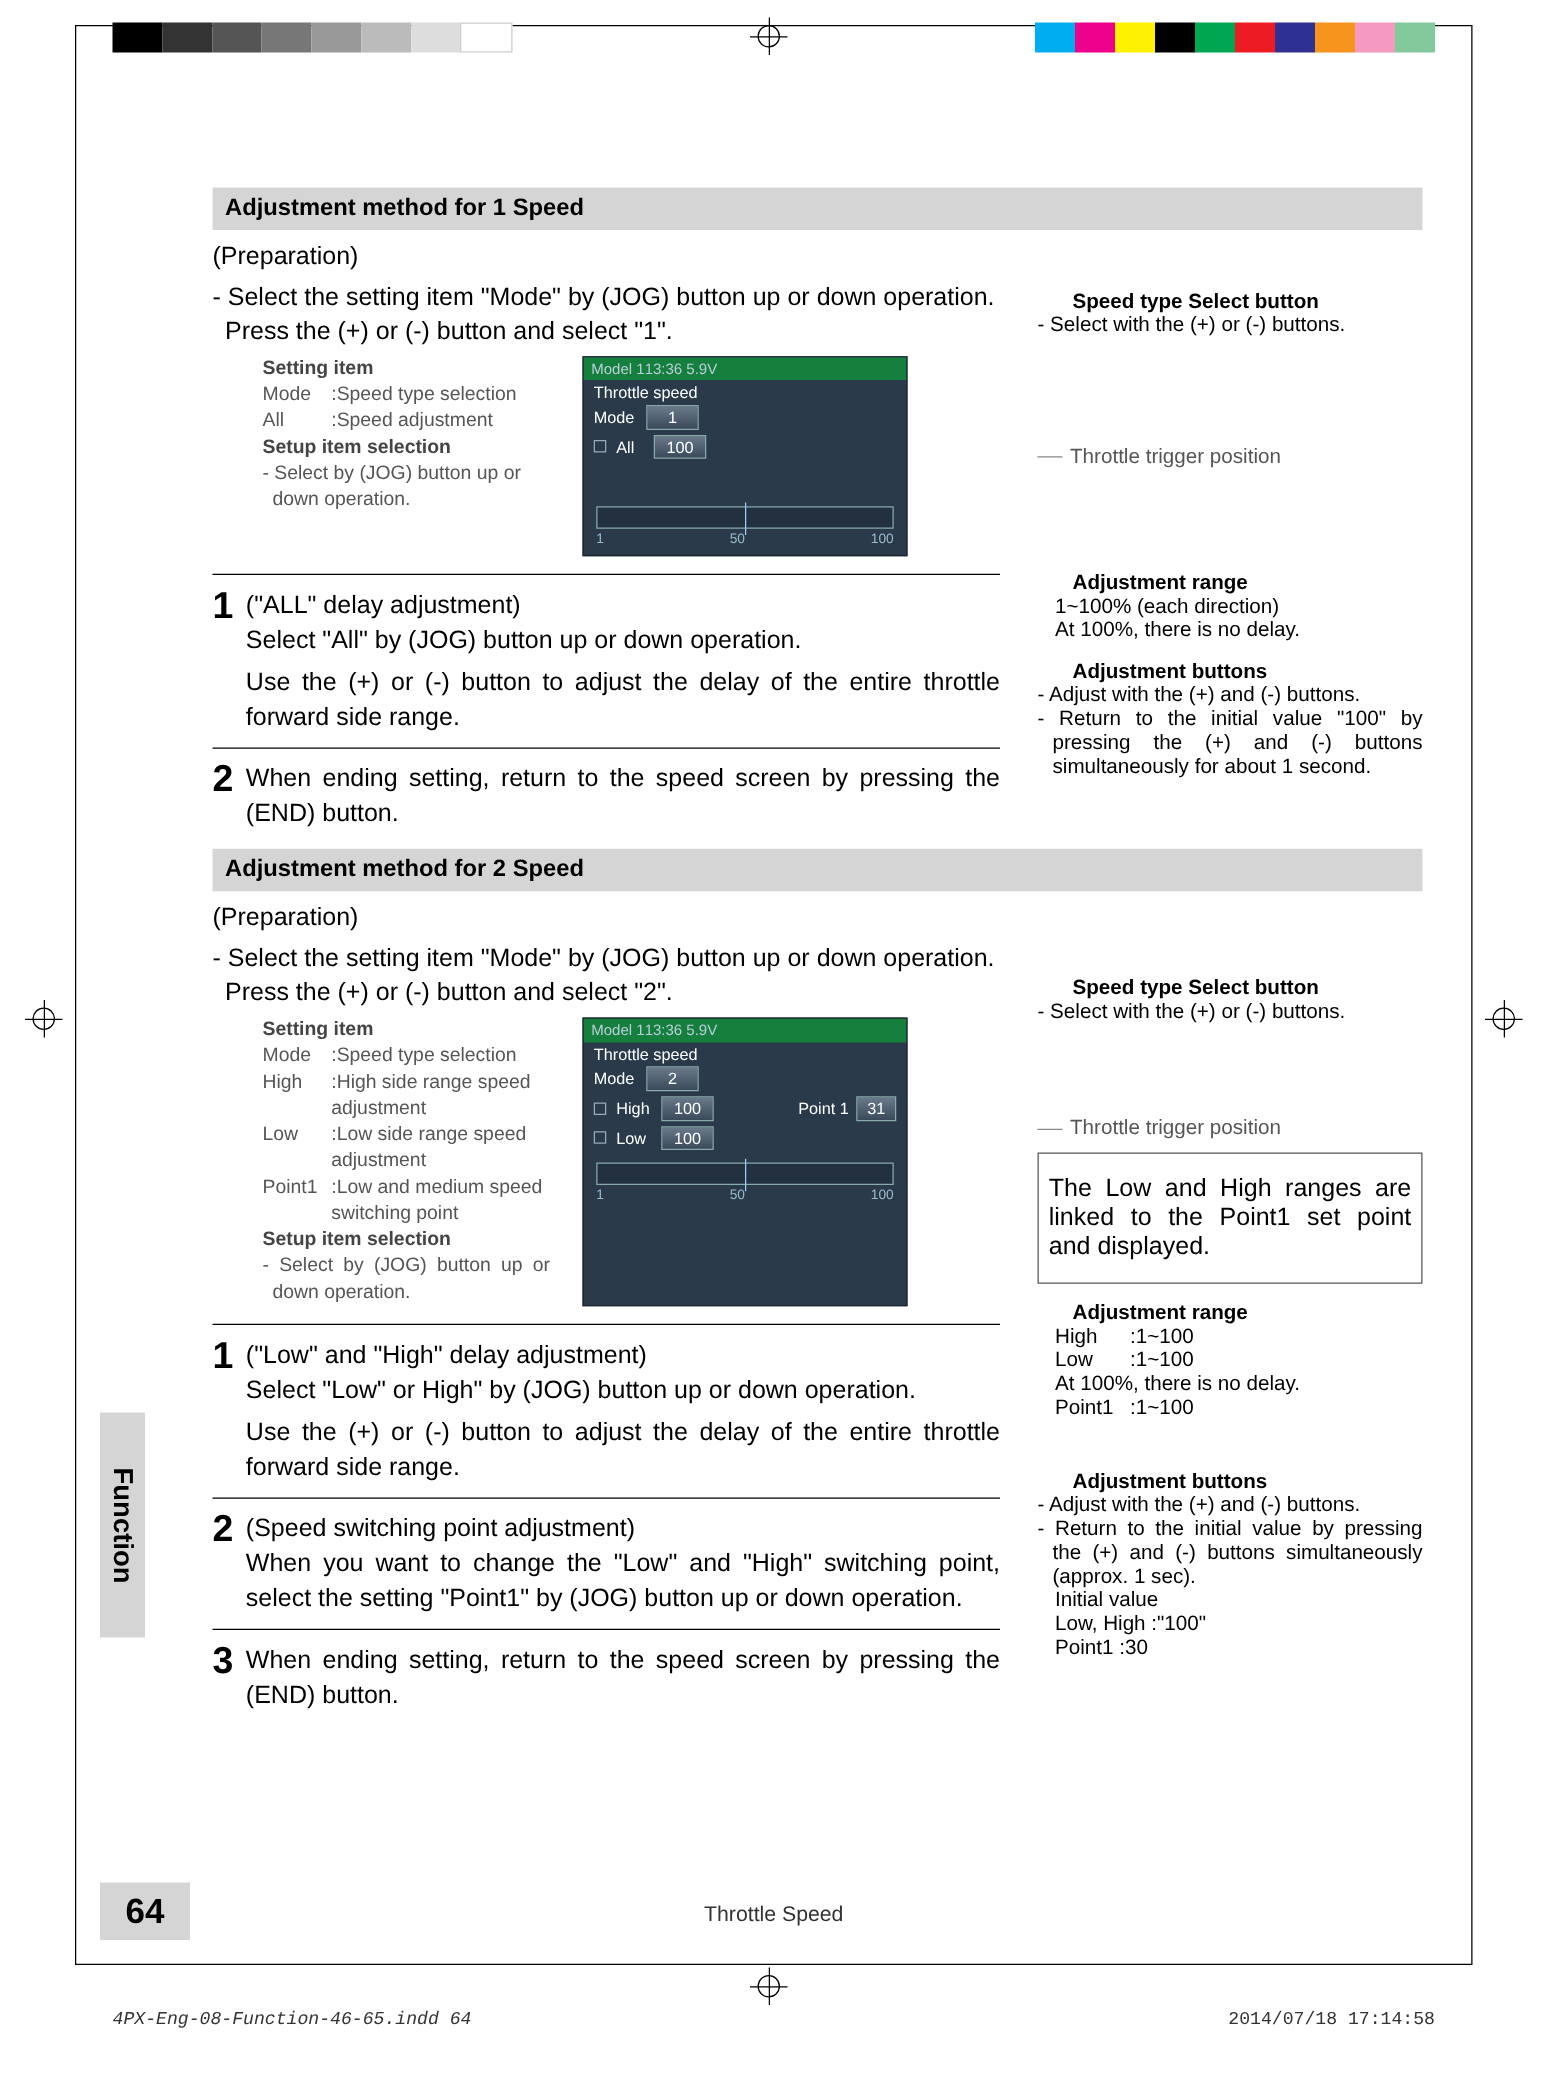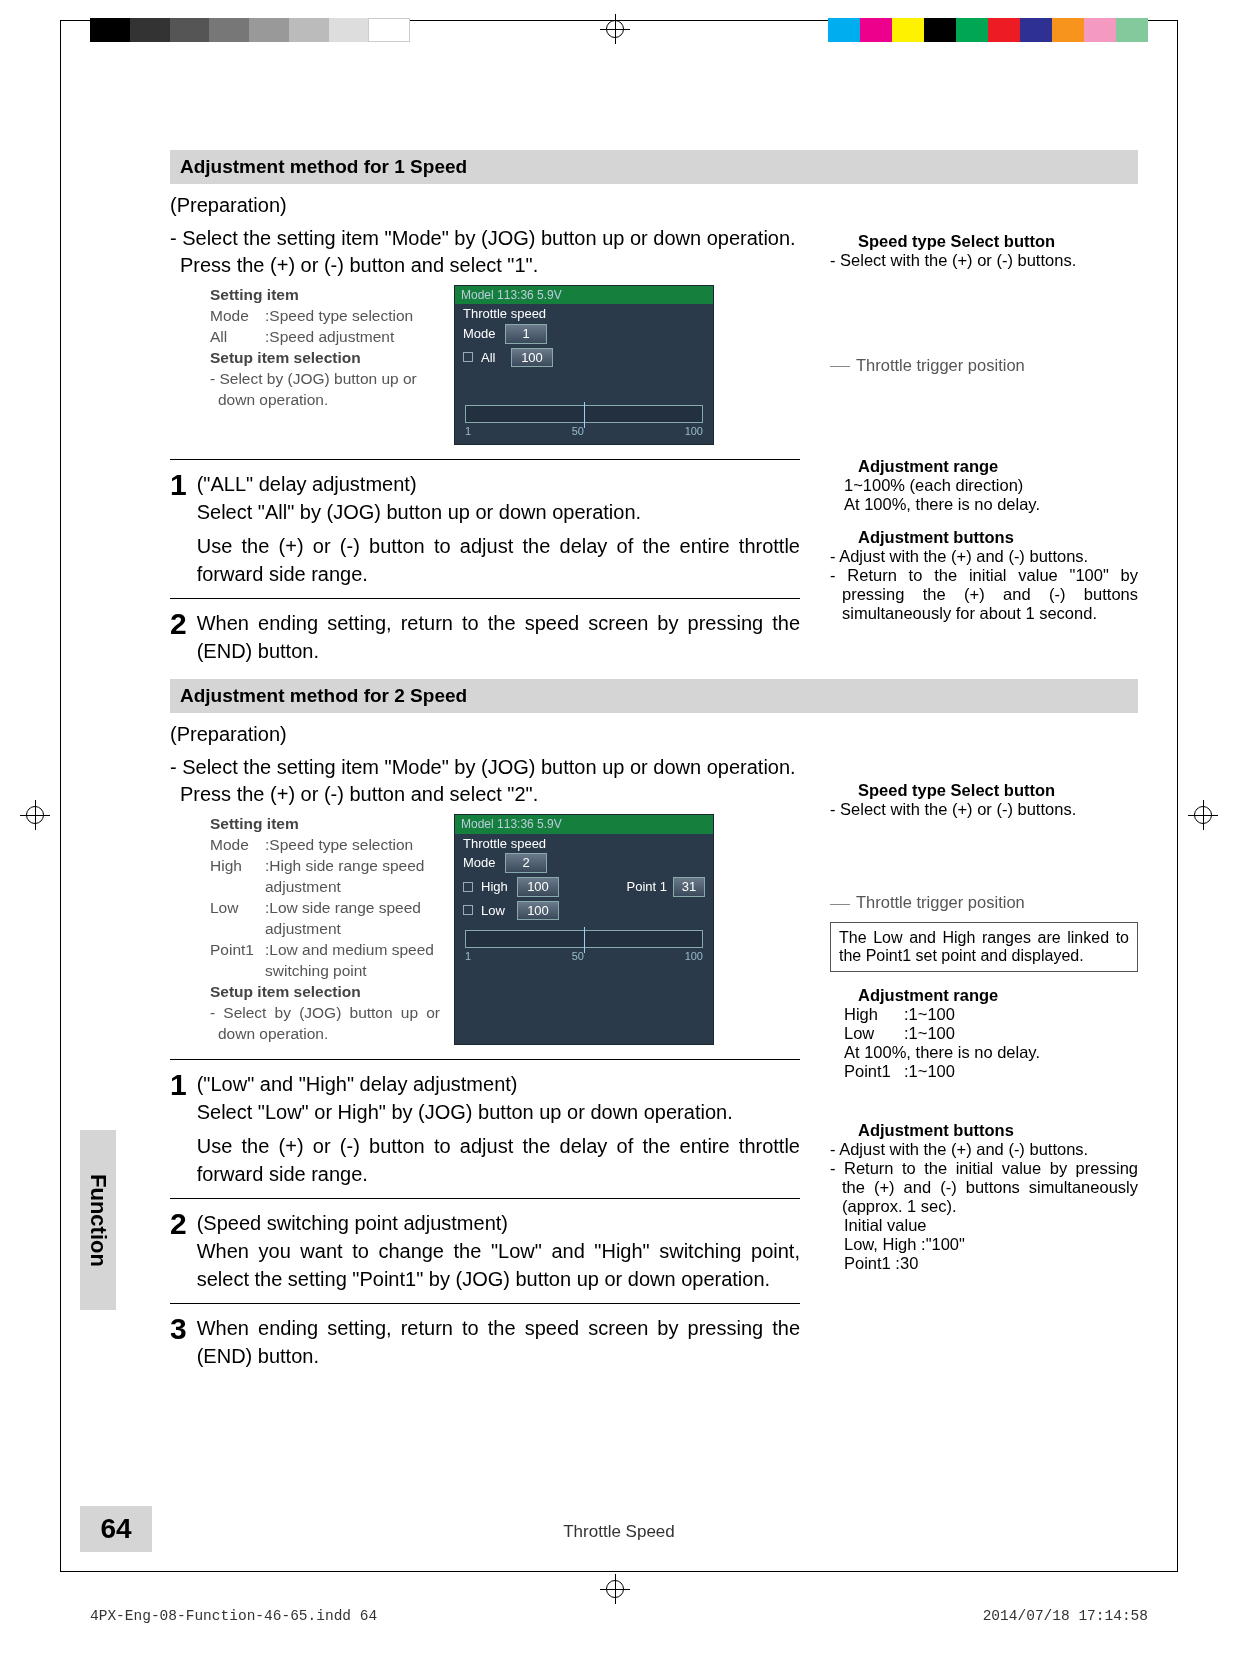--- a/index.html
+++ b/index.html
@@ -33,21 +33,21 @@
     padding: 6px 10px;
     font-weight: bold;
     font-size: 19px;
     margin-bottom: 6px;
   }
   .two-col { display: flex; gap: 30px; }
   .left-col { flex: 0 0 630px; }
   .right-col { flex: 1; font-size: 16.5px; }
   .prep { font-size: 20px; margin: 4px 0 8px 0; }
   .body-text { font-size: 20px; line-height: 1.35; margin-bottom: 6px; padding-left: 10px; text-indent: -10px; }
-  .setting-block { display: flex; gap: 14px; margin: 6px 0 14px 40px; }
+  .setting-block { display: flex; gap: 26px; margin: 6px 0 14px 40px; }
   .setting-text { font-size: 15.5px; color: #555; flex: 0 0 230px; line-height: 1.35; }
   .setting-text b { color: #444; }
   .setting-text .row { display:flex; }
   .setting-text .row .k { flex: 0 0 55px; }
   .lcd {
     background: #2a3a4a;
     width: 260px;
     color: #fff;
     font-size: 13px;
     line-height: 1.2;
@@ -69,22 +69,22 @@
   .step-body { flex:1; text-align:justify; }
   .side-title { font-weight:bold; margin-top:2px;margin-left:28px; }
   .side-text { margin-bottom: 14px; text-align: justify; }
   .side-text .bul { padding-left: 12px; text-indent: -12px; }
   .side-text .sub { padding-left: 14px; }
   .callout { color:#555; font-size:16.5px; margin: 86px 0 10px 0; }
   .callout2 { color:#555; font-size:16.5px; margin: 10px 0 10px 0; }
   .callout-line { width:20px; height:1px; background:#888; display:inline-block; vertical-align:middle; margin-right:6px; }
   .info-box {
     border: 1px solid #555;
-    padding: 6px 8px;
-    font-size: 16px;
+    padding: 17px 8px;
+    font-size: 20px;
     text-align: justify;
     margin-bottom: 14px;
   }
   .adj-row { display:flex; }
   .adj-row .ak { flex:0 0 60px; }
   .page-num-box {
     position:absolute; left:80px; bottom:110px;
     width:72px; height:46px; background:#d5d5d5;
     display:flex; align-items:center; justify-content:center;
     font-size:28px; font-weight:bold;margin-top:36px;
@@ -92,21 +92,21 @@
   .footer-title { position:absolute; left:0; right:0; bottom:120px; text-align:center; font-size:17px; color:#333; }
   .side-tab {
     position:absolute; left:80px; top:1130px;
     width:36px; height:180px; background:#d5d5d5;
     display:flex; align-items:center; justify-content:center;
   }
   .side-tab span {
     writing-mode: vertical-rl;
     font-weight:bold; font-size:22px;
   }
-  .imprint-left { position:absolute; left:90px; bottom:38px; font-size:14.5px; font-family: "Courier New", monospace; color:#333; }
+  .imprint-left { position:absolute; left:90px; bottom:38px; font-size:14.5px; font-family: "Courier New", monospace; color:#333;font-style:italic; }
   .imprint-right { position:absolute; right:90px; bottom:38px; font-size:14.5px; font-family: "Courier New", monospace; color:#333; }
 </style>
 </head>
 <body>
 
 <div class="page-frame"></div>
 
 <div class="color-bars left">
   <div class="cb" style="background:#000"></div>
     <div class="cb" style="background:#333"></div>

